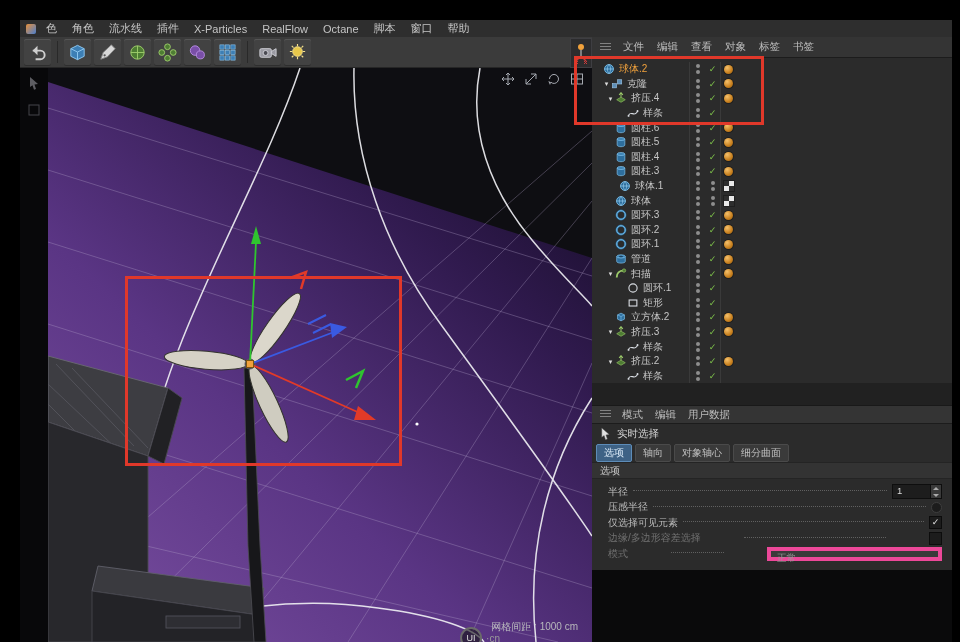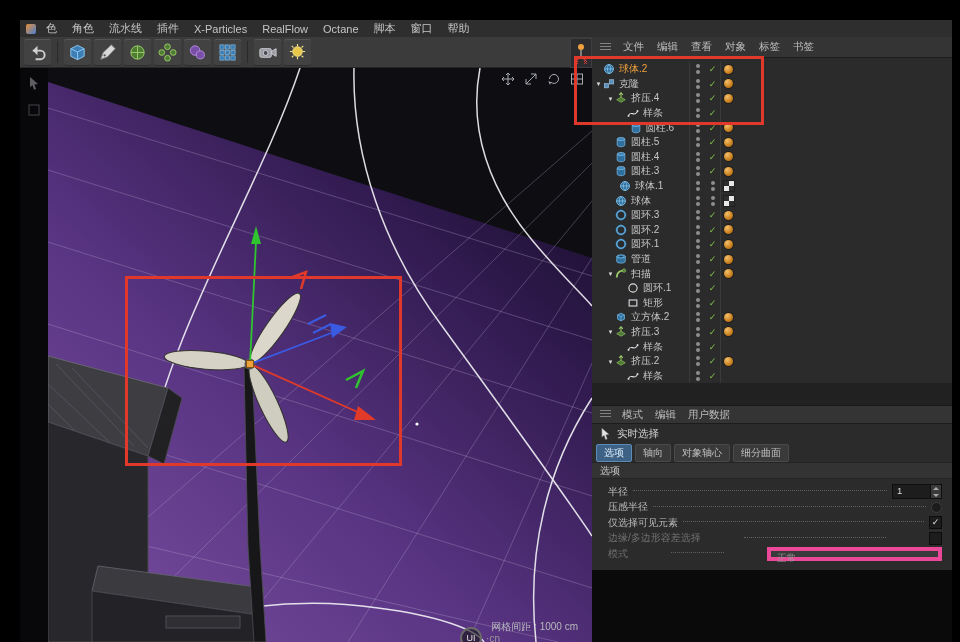--- a/index.html
+++ b/index.html
@@ -312,21 +312,21 @@
           <span class="om-dots">
             <i></i>
             <i></i>
           </span>
           <span class="om-check">✓</span>
           <span class="om-tags">
             <span class="tag mat"></span>
           </span>
         </div>
         <div class="om-row">
-          <div class="om-left" style="padding-left: 2px;">
+          <div class="om-left" style="padding-left: 10px;">
             <span class="om-exp">▾</span>
             <span class="om-ico">
               <svg viewBox="0 0 14 14">
                 <rect x="1.5" y="6.5" width="5" height="5" fill="#5e8fb8" stroke="#9cc6e8" stroke-width=".7"></rect>
                 <rect x="7.5" y="2" width="5" height="5" fill="#5e8fb8" stroke="#9cc6e8" stroke-width=".7"></rect>
               </svg>
             </span>
             <span class="om-label">克隆</span>
           </div>
           <span class="om-dots">
@@ -372,21 +372,21 @@
             <span class="om-label">样条</span>
           </div>
           <span class="om-dots">
             <i></i>
             <i></i>
           </span>
           <span class="om-check">✓</span>
           <span class="om-tags"></span>
         </div>
         <div class="om-row">
-          <div class="om-left" style="padding-left: 14px; justify-content: center;">
+          <div class="om-left" style="padding-left: 14px;">
             <span class="om-exp"></span>
             <span class="om-ico">
               <svg viewBox="0 0 14 14">
                 <path d="M2.5 3.5v7c0 1.1 2 2 4.5 2s4.5-.9 4.5-2v-7" fill="#2e6f9e" stroke="#7fc3ee" stroke-width=".8"></path>
                 <ellipse cx="7" cy="3.5" rx="4.5" ry="1.8" fill="#3f84b5" stroke="#7fc3ee" stroke-width=".8"></ellipse>
               </svg>
             </span>
             <span class="om-label">圆柱.6</span>
           </div>
           <span class="om-dots">

